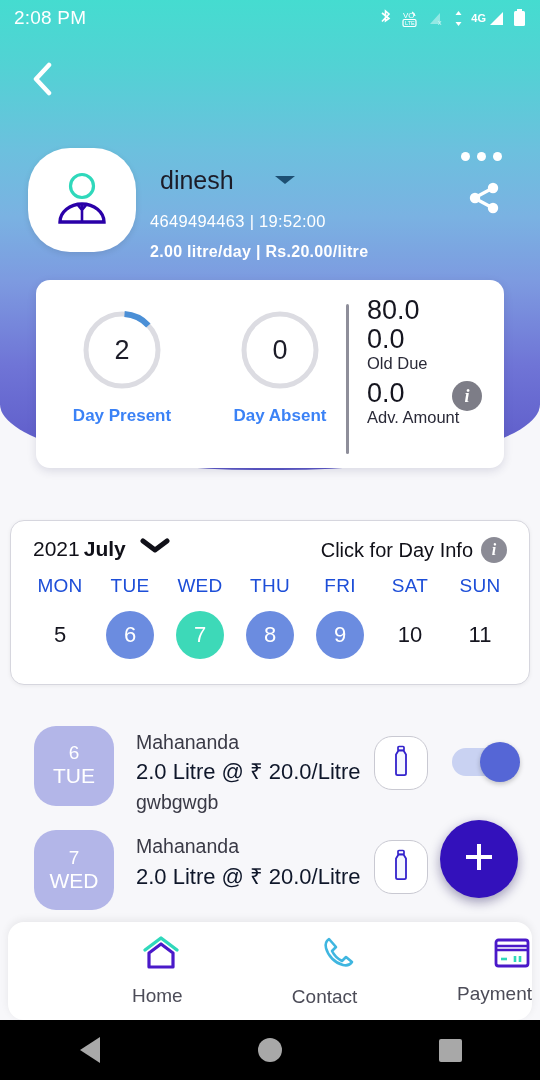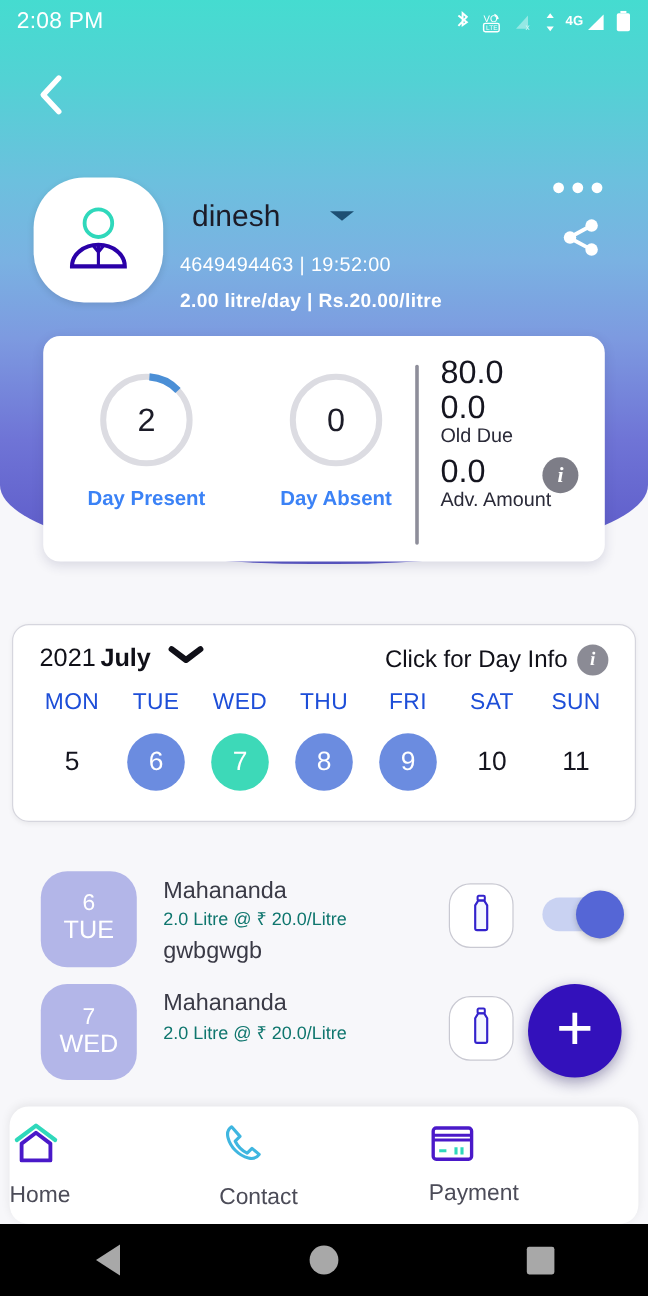--- a/index.html
+++ b/index.html
@@ -136,21 +136,21 @@
   .row { display: flex; align-items: flex-start; padding: 14px 24px 0 34px; }
   .daybadge {
     width: 80px; height: 80px; border-radius: 22px; background: #b3b6e8;
     display: flex; flex-direction: column; align-items: center; justify-content: center;
     color: #ffffff; flex: none;
   }
   .daybadge .dd { font-size: 19px; line-height: 1.1; }
   .daybadge .dw { font-size: 21px; line-height: 1.15; }
   .rowtxt { margin-left: 22px; padding-top: 2px; flex: 1; }
   .rowtitle { font-size: 19.5px; color: #3a3a46; line-height: 1.45; }
-  .rowsub { font-size: 15px; color: #0f766e; line-height: 1.45; }
+  .rowsub { font-size: 22px; color: #0f172a; line-height: 1.45; }
   .rownote { font-size: 19.5px; color: #3a3a46; line-height: 1.45; }
   .bottlebtn {
     width: 54px; height: 54px; border-radius: 18px; background: #ffffff;
     border: 1px solid #c9c9d2; display: flex; align-items: center; justify-content: center;
     margin-top: 10px; flex: none;
   }
   .toggle {
     width: 64px; height: 28px; border-radius: 14px; background: #c9d2f2;
     position: relative; margin: 22px 0 0 24px; flex: none;
   }
@@ -167,21 +167,21 @@
     box-shadow: 0 4px 12px rgba(20,10,80,.4);
   }
 
   
   .bottomnav {
     position: absolute; left: 8px; top: 922px; width: 524px; height: 98px;
     background: #ffffff; border-radius: 16px;
     box-shadow: 0 -2px 8px rgba(0,0,0,.07);
     display: flex; align-items: center;
   }
-  .navitem { flex: 1; display: flex; flex-direction: column; align-items: flex-start; gap: 10px; }
+  .navitem { flex: 1; display: flex; flex-direction: column; align-items: flex-end; gap: 10px; }
   .navlbl { font-size: 19px; color: #4c4c58; }
 
   
   .androidnav {
     position: absolute; left: 0; top: 1020px; width: 540px; height: 60px;
     background: #000000; display: flex; align-items: center; justify-content: space-around;
   }
   .anav { width: 120px; display: flex; align-items: center; justify-content: center; }
   .tri { width: 0; height: 0; border-top: 13px solid transparent; border-bottom: 13px solid transparent; border-right: 20px solid #a8a8a8; }
   .circ { width: 24px; height: 24px; border-radius: 50%; background: #a8a8a8; }

